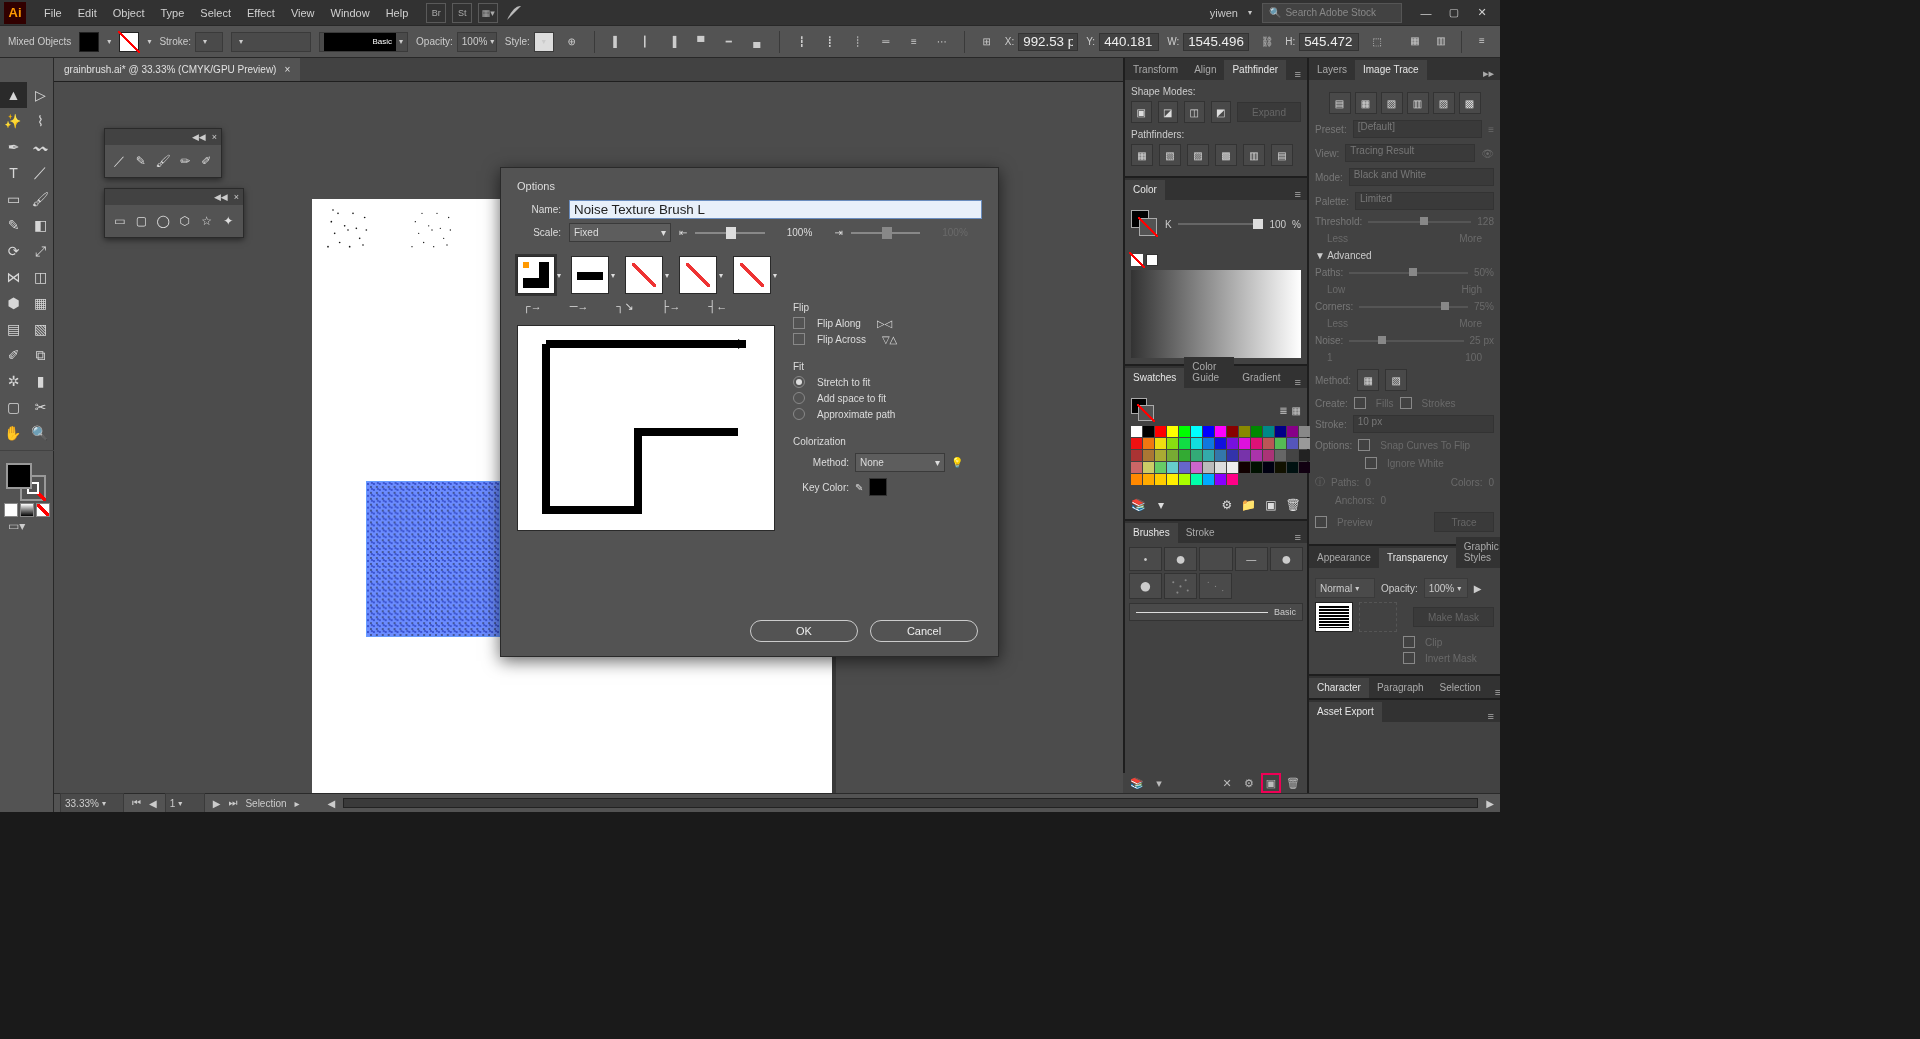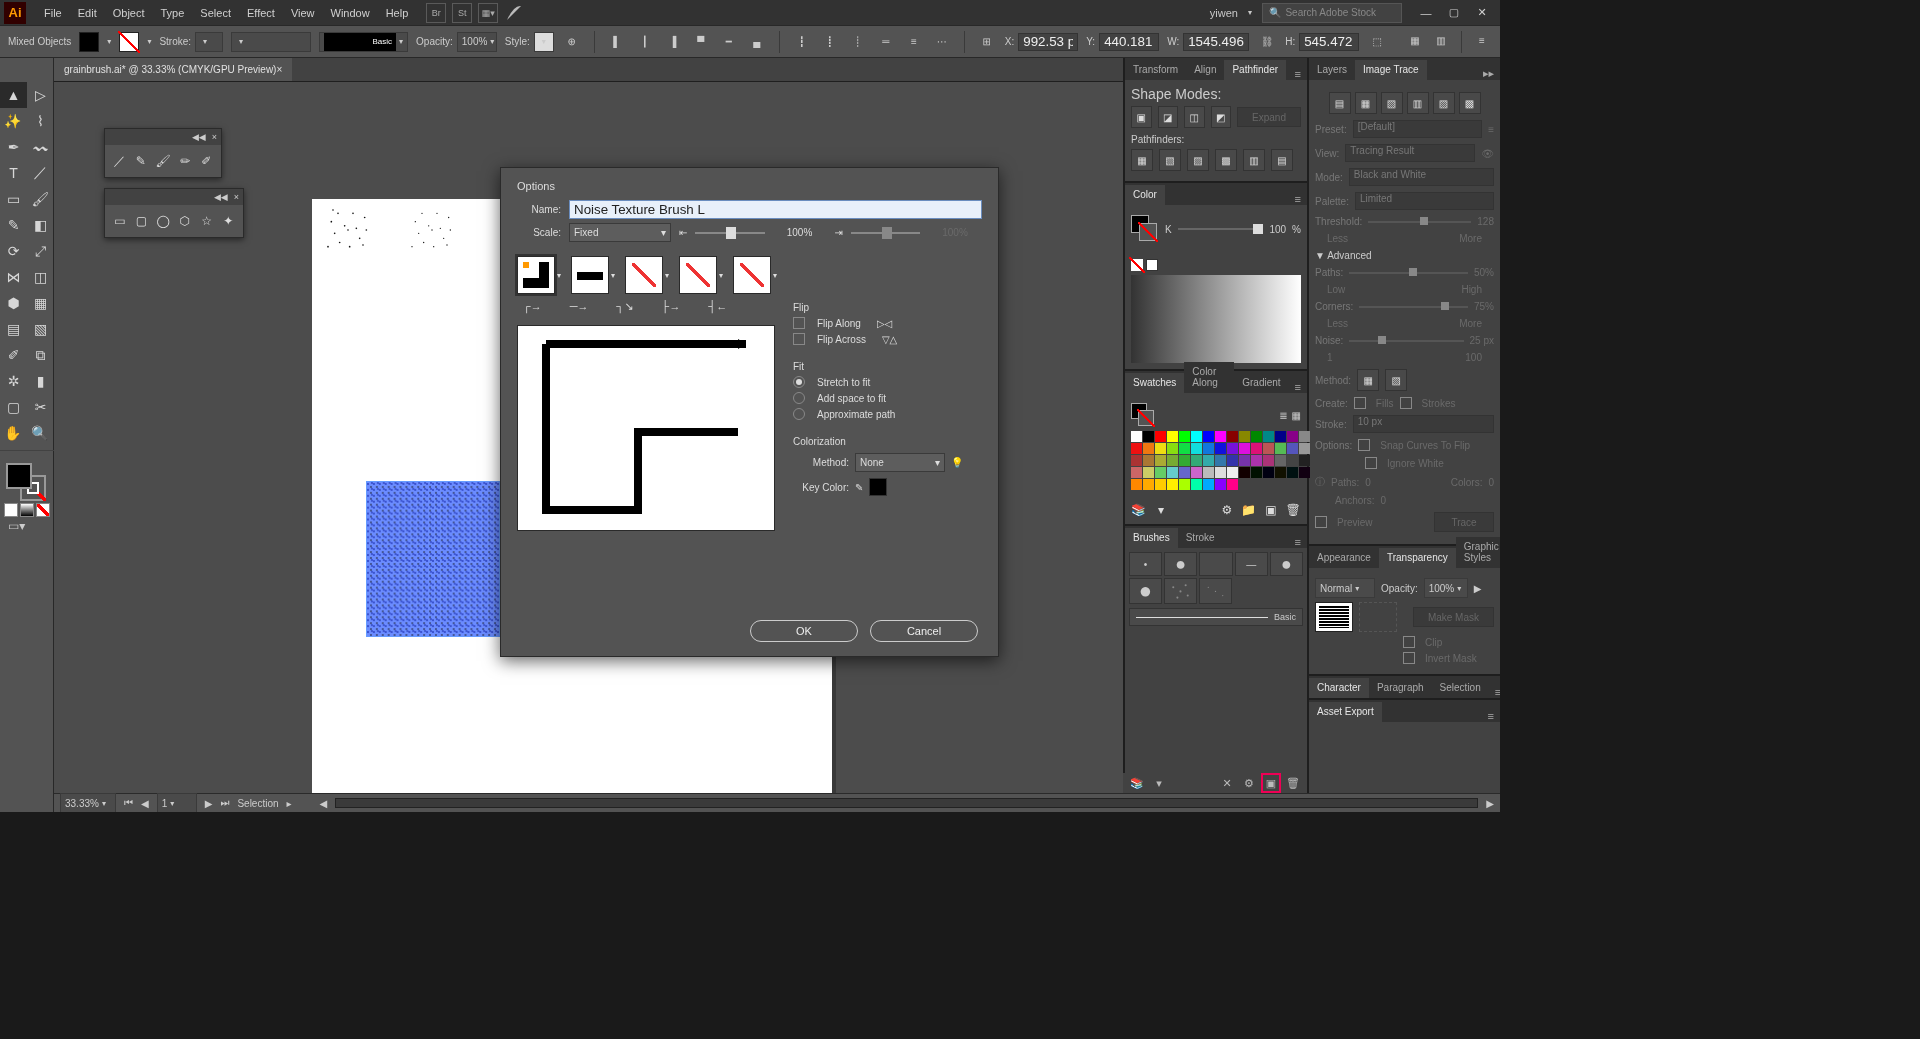--- a/index.html
+++ b/index.html
@@ -23,21 +23,21 @@
 .cb-swatch { width:20px; height:20px; border:1px solid #222; background:black; }
 .cb-select { background:#4a4a4a; border:1px solid #3a3a3a; height:20px; padding:0 4px; color:#ccc; display:flex;align-items:center;}
 .cb-drop::after{content:"▾"; margin-left:3px; font-size:8px;}
 .cb-input { background:#424242; border:1px solid #333; height:18px; padding:0 4px; color:#eee; width:48px; text-align:right;}
 .cb-icon { width:20px; height:20px; display:flex;align-items:center;justify-content:center; color:#ccc; }
 .cb-divider { width:1px; height:22px; background:#3a3a3a; margin:0 4px;}
 .stroke-style { width:72px; height:18px; background:black; display:flex;align-items:center;justify-content:flex-end;padding-right:4px;color:#fff;font-size:8px;}
 
 
 .tabbar { height:24px; background:#424242; border-bottom:1px solid #1f1f1f; display:flex; align-items:stretch; padding-left:54px;}
-.doctab { background:#535353; padding:0 10px; display:flex;align-items:center; color:#e0e0e0; font-size:10px;}
+.doctab { background:#535353; padding:0 10px; display:flex;align-items:center; gap:8px; color:#e0e0e0; font-size:10px;}
 .doctab .close { cursor:pointer;}
 .corner { position:absolute; left:0; top:58px; width:54px; height:24px; background:#424242; border-right:1px solid #1f1f1f; display:flex;align-items:center;justify-content:center;color:#ccc;}
 .corner::before{content:"◀▶";font-size:8px;}
 
 
 .workarea { position:absolute; left:54px; top:82px; right:193px; bottom:19px; background:#4c4c4c; overflow:hidden;}
 .artboard { position:absolute; left:258px; top:117px; width:520px; height:595px; background:#ffffff; box-shadow:4px 4px 0 rgba(0,0,0,.25);}
 .noise-thumb { width:56px; height:50px; position:absolute; }
 .noise-rect { position:absolute; left:54px; top:282px; width:134px; height:156px; border:1px solid #669cff; }
 .noise-fill { width:100%; height:100%;}
@@ -115,21 +115,21 @@
 .rad{width:12px;height:12px;border:1px solid #888;border-radius:50%;display:inline-flex;vertical-align:middle;margin-right:4px;align-items:center;justify-content:center;}
 .rad.on::after{content:"";width:6px;height:6px;border-radius:50%;background:#ddd;}
 .dlg-colorize .row{display:flex;align-items:center;gap:6px;margin:6px 0;}
 .dlg-colorize .lbl{width:56px;text-align:right;}
 .dlg-btns{position:absolute; bottom:14px; right:20px; display:flex;gap:12px;}
 .dlg-btn{width:108px;height:22px;border:1px solid #ccc;border-radius:12px;display:flex;align-items:center;justify-content:center;color:#eee;cursor:pointer;background:transparent;}
 .key-sw{width:18px;height:18px;background:#000;border:1px solid #333;}
 
 
 .statusbar { position:absolute; left:54px; right:0; bottom:0; height:19px; background:#535353; border-top:1px solid #2a2a2a;display:flex;align-items:center;color:#ccc;font-size:10px;padding:0 6px;gap:8px;}
-.sb-zoom{width:56px;}
+.sb-zoom{width:64px;}
 .sb-scroll { flex:1; height:10px; background:#3a3a3a; border:1px solid #222;}
 .bottom-icons { position:absolute; right:0; bottom:19px; height:20px; width:184px; background:#424242; display:flex; align-items:center; justify-content:flex-end; gap:6px; padding:0 6px;}
 .bicon{width:16px;height:16px;color:#bbb;display:flex;align-items:center;justify-content:center;}
 .bicon.hl{outline:2px solid #e05;}
 </style>
 </head>
 <body>
 
 <div class="app">
 
@@ -555,21 +555,21 @@
   </div>
 
   <div class="rpanels2">
     <div class="panel-tabs">
       <div class="ptab">Transform</div>
       <div class="ptab">Align</div>
       <div class="ptab active">Pathfinder</div>
       <div class="panel-menu">≡</div>
     </div>
     <div class="panel-body">
-      <div style="font-size:14px;margin-bottom:0;">Shape Modes:</div>
+      <div style="font-size:10px;margin-bottom:0;">Shape Modes:</div>
       <div class="pbody-row">
         <div class="pbtn">▣</div>
         <div class="pbtn">◪</div>
         <div class="pbtn">◫</div>
         <div class="pbtn">◩</div>
         <button class="expand-btn" style="margin-left:auto;">Expand</button>
       </div>
       <div style="font-size:10px;margin:6px 0 4px;">Pathfinders:</div>
       <div class="pbody-row">
         <div class="pbtn">▦</div>
@@ -606,21 +606,21 @@
             <div class="nostroke-diag"></div>
           </div>
         <div style="width:12px;height:12px;background:white;border:1px solid #333;"></div>
       </div>
       <div class="color-gradient"></div>
     </div>
 
     <div class="panel-sep"></div>
     <div class="panel-tabs">
       <div class="ptab active">Swatches</div>
-      <div class="ptab">Color Along</div>
+      <div class="ptab">Color Guide</div>
       <div class="ptab">Gradient</div>
       <div class="panel-menu">≡</div>
     </div>
     <div class="panel-body">
       <div class="pbody-row">
         <div style="position:relative;width:24px;height:24px;">
           <div style="position:absolute;left:0;top:0;width:16px;height:16px;background:#000;border:1px solid #aaa;"></div>
           <div style="position:absolute;left:7px;top:7px;width:16px;height:16px;background:#535353;border:1px solid #aaa;">
               <div class="nostroke-diag"></div>
             </div>

